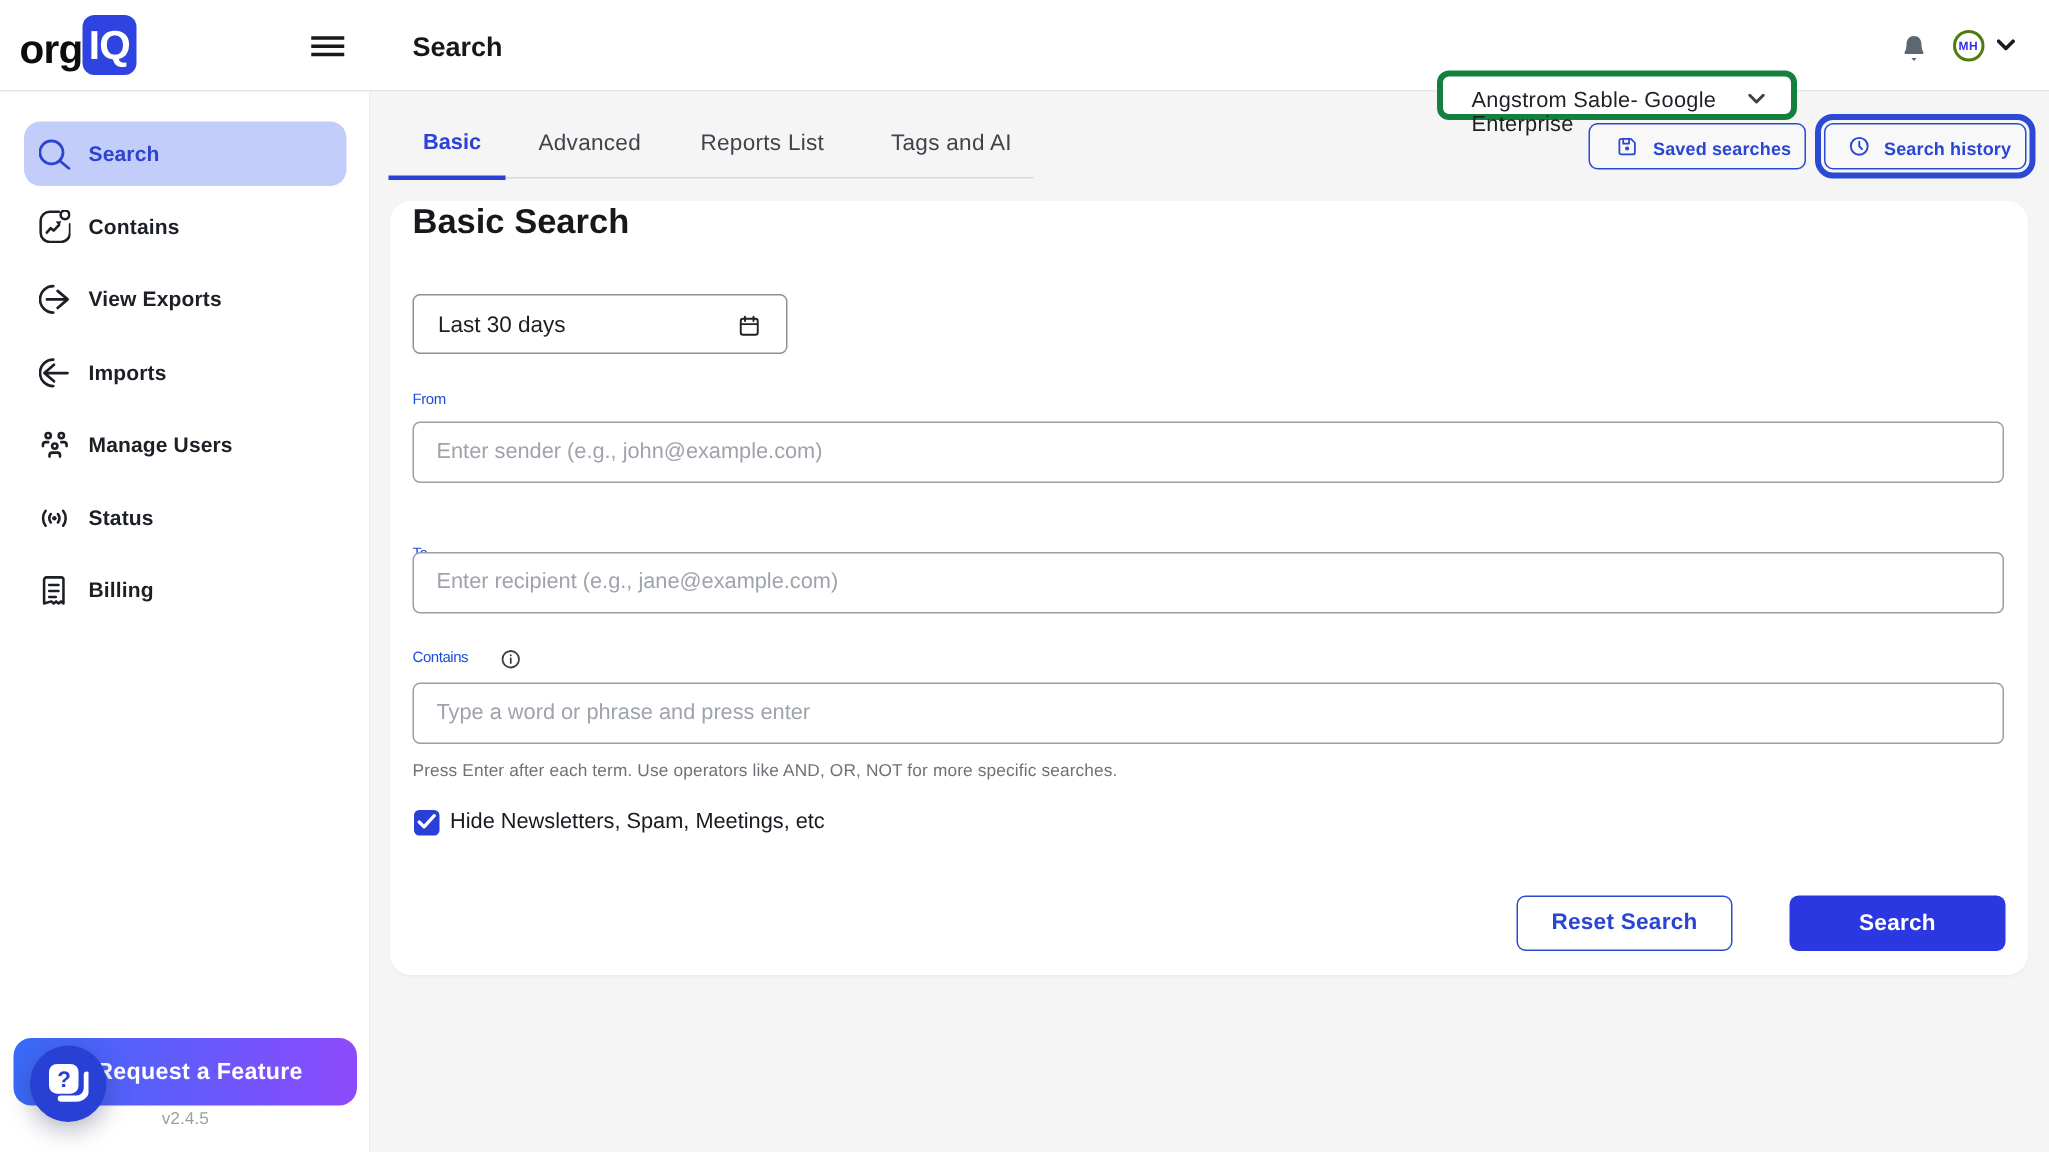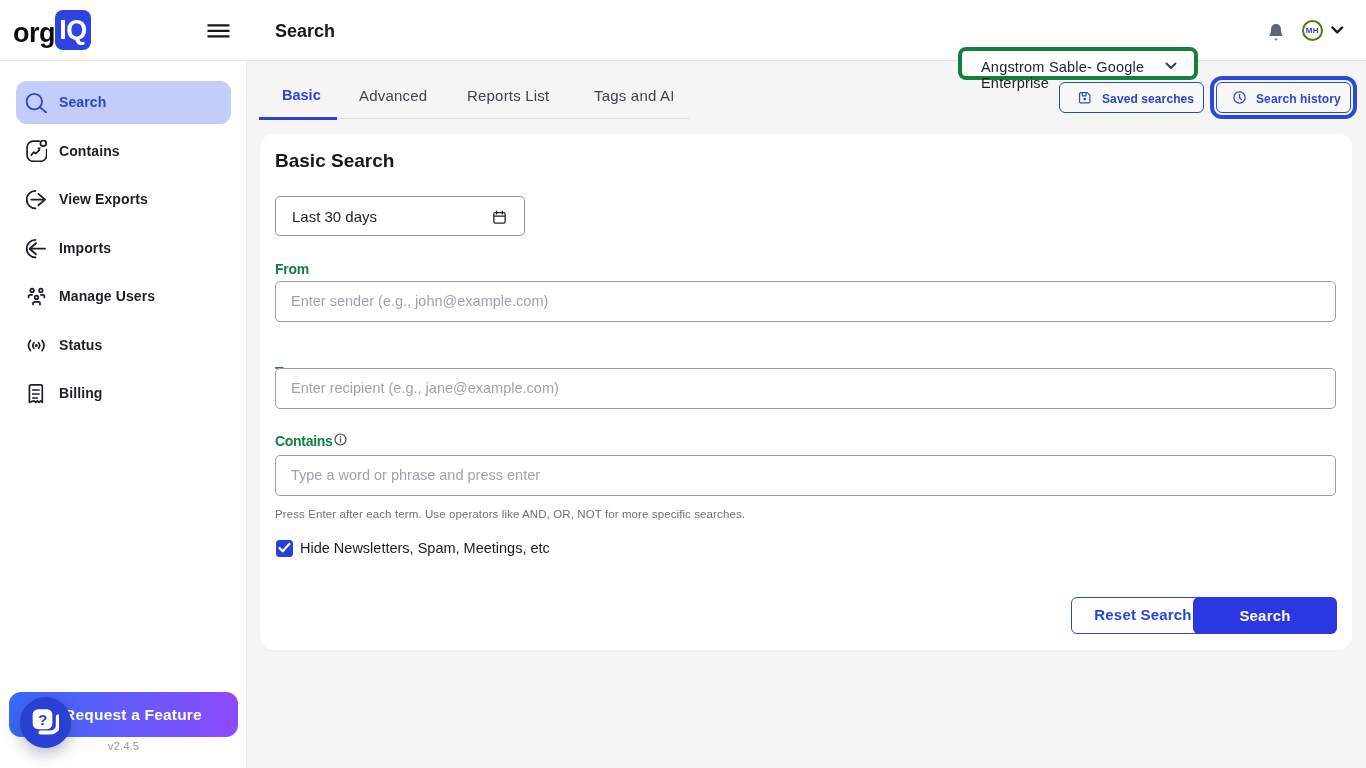--- a/index.html
+++ b/index.html
@@ -58,37 +58,37 @@
   .top-btn svg { position:absolute; left:17px; top:7px; }
   .top-btn .t { position:absolute; left:42px; top:8.5px; white-space:nowrap; letter-spacing:0.1px; }
   #btn-saved { left:812px; width:145px; }
   #btn-hist { left:969px; width:135px; outline:4px solid #2b49d3; outline-offset:2px; }
   #btn-hist svg { left:15px; }
   #btn-hist .t { left:39px; }
 
   
   #card { position:absolute; left:13px; top:73px; width:1092px; height:516px; background:#fff;
     border-radius:14px; box-shadow:0 1px 2px rgba(0,0,0,0.04); }
-  #card h2 { position:absolute; left:15px; top:16px; font-size:19px; font-weight:700; color:#16181c; }
+  #card h2 { position:absolute; left:15px; top:0; font-size:23px; font-weight:700; color:#16181c; }
   #datebox { position:absolute; left:15px; top:62px; width:250px; height:40px;
     border:1px solid #8e9196; border-radius:5px; }
   #datebox span { position:absolute; left:16px; top:11px; font-size:15px; color:#1d1f23; }
   #datebox svg { position:absolute; right:16px; top:12px; }
-  .flabel { position:absolute; left:15px; font-size:14px; font-weight:700; color:#15803d; letter-spacing:-0.3px; }
+  .flabel { position:absolute; left:15px; font-size:10px; font-weight:400; color:#1d4ed8; letter-spacing:-0.3px; }
   .finput { position:absolute; left:15px; width:1061px; height:41px; border:1px solid #9b9ea3;
     border-radius:5px; background:#fff; }
   .finput span { position:absolute; left:15px; top:11px; font-size:14.5px; color:#9fa3ab; }
   #helper { position:absolute; left:15px; top:374px; font-size:11.5px; color:#6e7177; letter-spacing:0.1px; }
   #cbx { position:absolute; left:16px; top:406px; width:16.5px; height:16.5px; background:#2a3ed8;
     border-radius:3.5px; }
   #cbx svg { position:absolute; left:1.5px; top:2px; }
   #cbx-lbl { position:absolute; left:40px; top:406px; font-size:14.5px; color:#171a1f; }
   .card-btn { position:absolute; top:463px; height:37px; border-radius:6px; font-size:15px;
     font-weight:700; text-align:center; letter-spacing:0.2px; }
-  #btn-reset { left:811px; width:144px; border:1.5px solid #2c49d4; color:#2a45d5; background:#fff;
+  #btn-reset { left:751px; width:144px; border:1.5px solid #2c49d4; color:#2a45d5; background:#fff;
     line-height:34px; }
   #btn-search { left:933px; width:144px; background:#2b37e0; color:#fff; line-height:37px; }
 </style>
 </head>
 <body>
 
 <div id="main">
   <span class="tab active" style="left:35px;">Basic</span>
   <span class="tab" style="left:112px;">Advanced</span>
   <span class="tab" style="left:220px;">Reports List</span>

